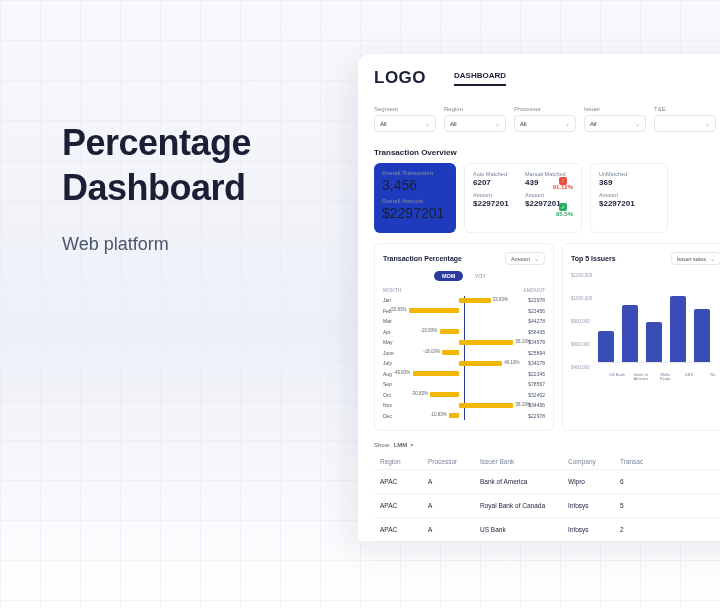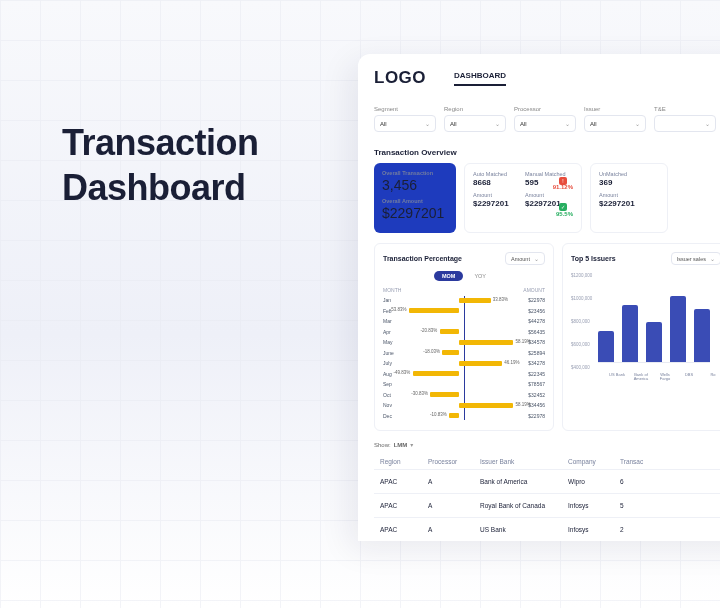--- a/index.html
+++ b/index.html
@@ -67,21 +67,22 @@
 .tbl-h{display:flex;color:#7a839e;padding:4px 6px}
 .tbl-r{display:flex;padding:8px 6px;border-top:1px solid #eef0f6;color:#1a1f36}
 .c1{flex:0 0 48px}.c2{flex:0 0 52px}.c3{flex:0 0 88px}.c4{flex:0 0 52px}.c5{flex:0 0 44px}
 </style>
 </head>
 <body>
 
 <div class="grid-bg"></div>
 
 <div class="hero">
-  <h1><span>Transaction</span><br><span>Dashboard</span></h1>
+  <h1><span>Percentage</span><br><span>Dashboard</span></h1>
+  <p>Web platform</p>
 </div>
 
 <div class="app">
 
   <div class="topbar">
     <div class="logo">LOGO</div>
     <div class="tab">DASHBOARD</div>
   </div>
 
   <div class="filters" id="filters">
@@ -127,28 +128,28 @@
   <div class="cards">
     <div class="card primary">
       <div class="cl">Overall Transaction</div>
       <div class="cv">3,456</div>
       <div class="cl">Overall Amount</div>
       <div class="cv">$2297201</div>
     </div>
     <div class="card double">
       <div>
         <div class="cl">Auto Matched</div>
-        <div class="cv">8668</div>
+        <div class="cv">6207</div>
         <div class="cl" style="margin-top:5px">Amount</div>
         <div class="cv">$2297201</div>
       </div>
       <div style="position:relative">
         <div class="badge red">!</div>
         <div class="cl">Manual Matched</div>
-        <div class="cv">595</div>
+        <div class="cv">439</div>
         <div class="pct red" style="position:absolute;top:13px;right:0">91.12%</div>
         <div class="cl" style="margin-top:5px">Amount</div>
         <div class="cv">$2297201</div>
         <div class="badge green" style="top:32px">✓</div>
         <div class="pct green" style="position:absolute;top:40px;right:0">95.5%</div>
       </div>
     </div>
     <div class="card single">
       <div class="cl">UnMatched</div>
       <div class="cv">369</div>

